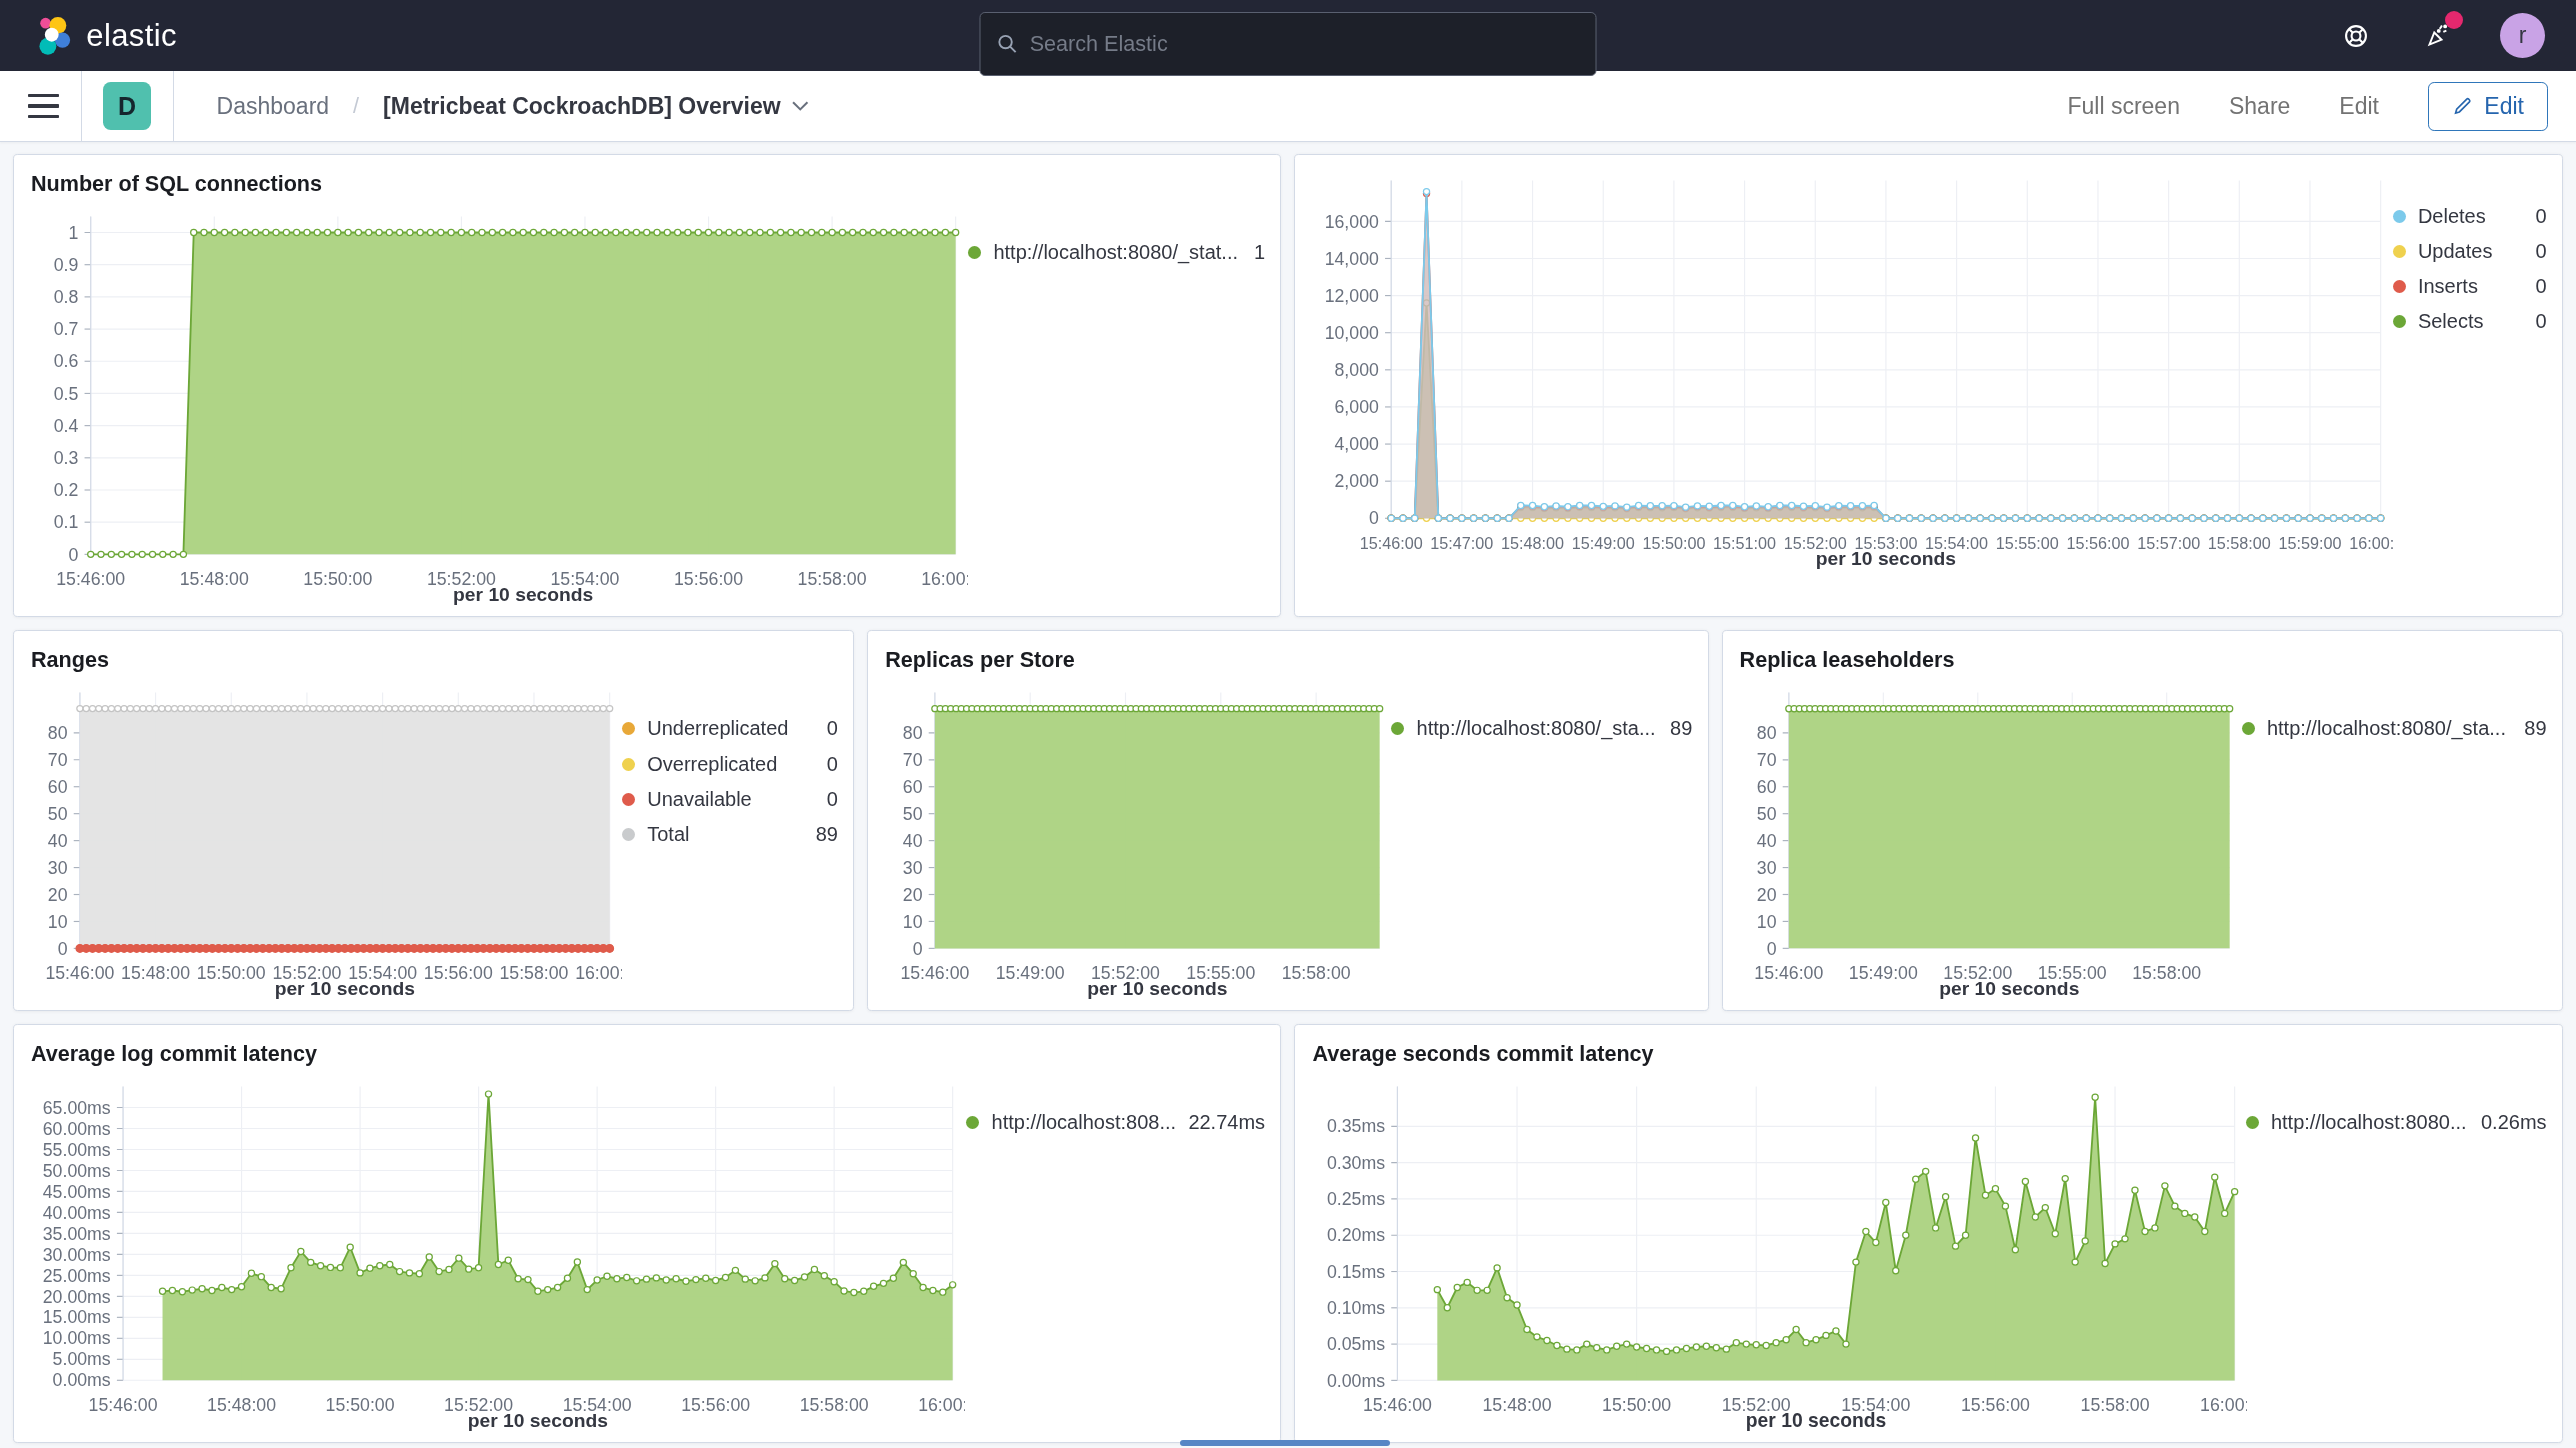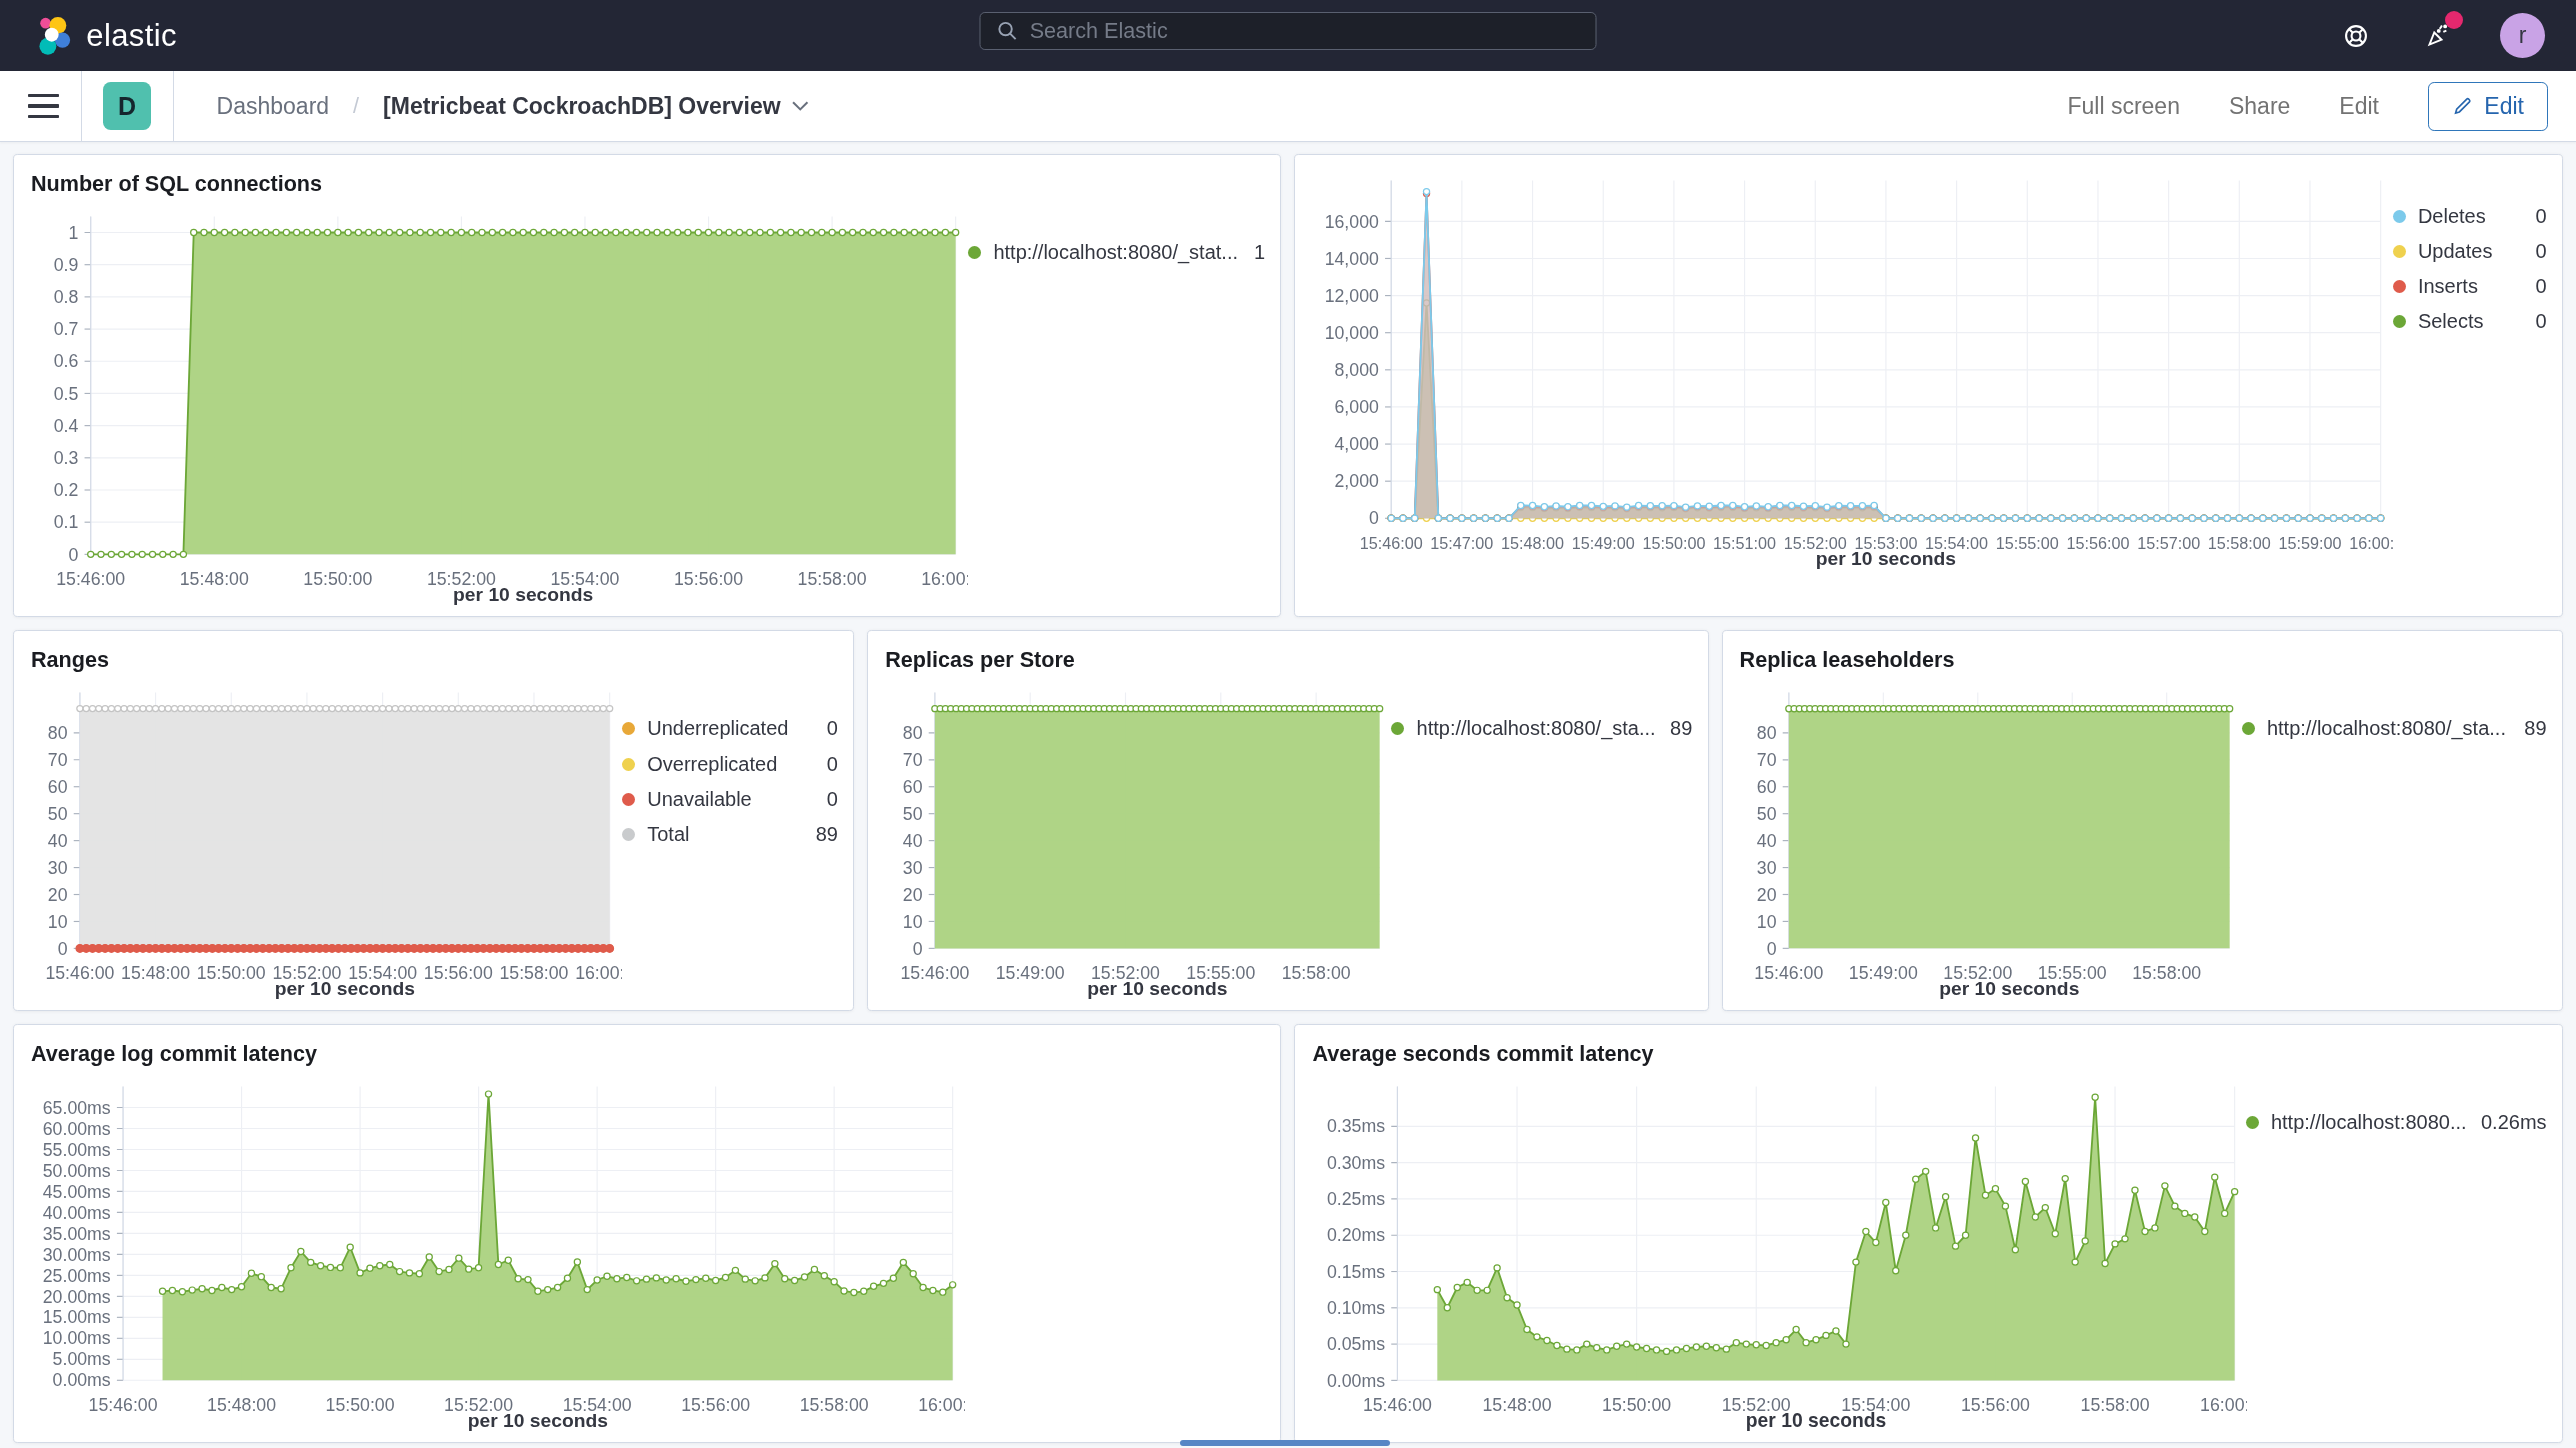--- a/index.html
+++ b/index.html
@@ -3,21 +3,21 @@
 <meta charset="utf-8">
 <style>
   * { box-sizing: border-box; margin: 0; padding: 0; }
   html,body { width:2576px; height:1448px; overflow:hidden; }
   body { font-family:"Liberation Sans", sans-serif; background:#F5F7FA; position:relative; }
 
   
   .top-header { height:71px; background:#232635; display:flex; align-items:center; position:relative; padding:0 31px; }
   .logo { display:flex; align-items:center; gap:12.3px; }
   .logo-text { color:#fff; font-size:31px; font-weight:400; letter-spacing:0.4px; }
-  .search-wrap { position:absolute; left:50%; top:11.6px; transform:translateX(-50%); width:617px; height:38px;
+  .search-wrap { position:absolute; left:50%; top:11.6px; transform:translateX(-50%); width:617px; height:64px;
     border:0.8px solid #5A6070; border-radius:5.4px; background:#1D2029; display:flex; align-items:center; padding:0 15.4px; gap:10.8px; }
   .search-wrap input { flex:1; background:transparent; border:none; outline:none; color:#D4DAE5; font-size:21.6px; font-family:inherit; }
   .search-wrap input::placeholder { color:#757B88; }
   .header-right { margin-left:auto; display:flex; align-items:center; gap:40px; }
   .icon-btn { position:relative; width:43px; height:43px; display:flex; align-items:center; justify-content:center; cursor:pointer; }
   .notif-dot { position:absolute; top:-3.1px; right:-3.1px; width:18.5px; height:18.5px; border-radius:50%; background:#E5286E; }
   .avatar { width:45px; height:45px; border-radius:50%; background:#C9A3E6; color:#343741; font-size:23px;
     display:flex; align-items:center; justify-content:center; }
 
   
@@ -1565,20 +1565,27 @@
             <circle cx="1095.5" cy="275.1" r="4" fill="#fff" stroke="#6CA737" stroke-width="1.6"></circle>
             <circle cx="1108.3" cy="271.3" r="4" fill="#fff" stroke="#6CA737" stroke-width="1.6"></circle>
             <circle cx="1121.1" cy="264.7" r="4" fill="#fff" stroke="#6CA737" stroke-width="1.6"></circle>
             <circle cx="1134.0" cy="244.1" r="4" fill="#fff" stroke="#6CA737" stroke-width="1.6"></circle>
             <circle cx="1146.8" cy="258.8" r="4" fill="#fff" stroke="#6CA737" stroke-width="1.6"></circle>
             <circle cx="1159.6" cy="276.7" r="4" fill="#fff" stroke="#6CA737" stroke-width="1.6"></circle>
             <circle cx="1172.4" cy="280.5" r="4" fill="#fff" stroke="#6CA737" stroke-width="1.6"></circle>
             <circle cx="1185.2" cy="282.7" r="4" fill="#fff" stroke="#6CA737" stroke-width="1.6"></circle>
             <circle cx="1198.0" cy="273.2" r="4" fill="#fff" stroke="#6CA737" stroke-width="1.6"></circle>
           </svg></div>
+      <div class="legend" style="flex: 0 0 297px;">
+          <div class="legend-item">
+            <span class="legend-dot" style="background: rgb(108, 167, 55);"></span>
+            <span class="legend-label">http://localhost:808...</span>
+            <span class="legend-value">22.74ms</span>
+          </div>
+        </div>
     </div>
   </section>
 
   <section class="panel pg">
     <div class="panel-title">Average seconds commit latency</div>
     <div class="panel-body">
       <div class="chart"><svg width="936" height="362" viewBox="0 0 1213 469">
             <line x1="112" y1="16" x2="112" y2="397" stroke="#EDEFF4" stroke-width="1.5"></line>
             <line x1="267" y1="16" x2="267" y2="397" stroke="#EDEFF4" stroke-width="1.5"></line>
             <line x1="422" y1="16" x2="422" y2="397" stroke="#EDEFF4" stroke-width="1.5"></line>

